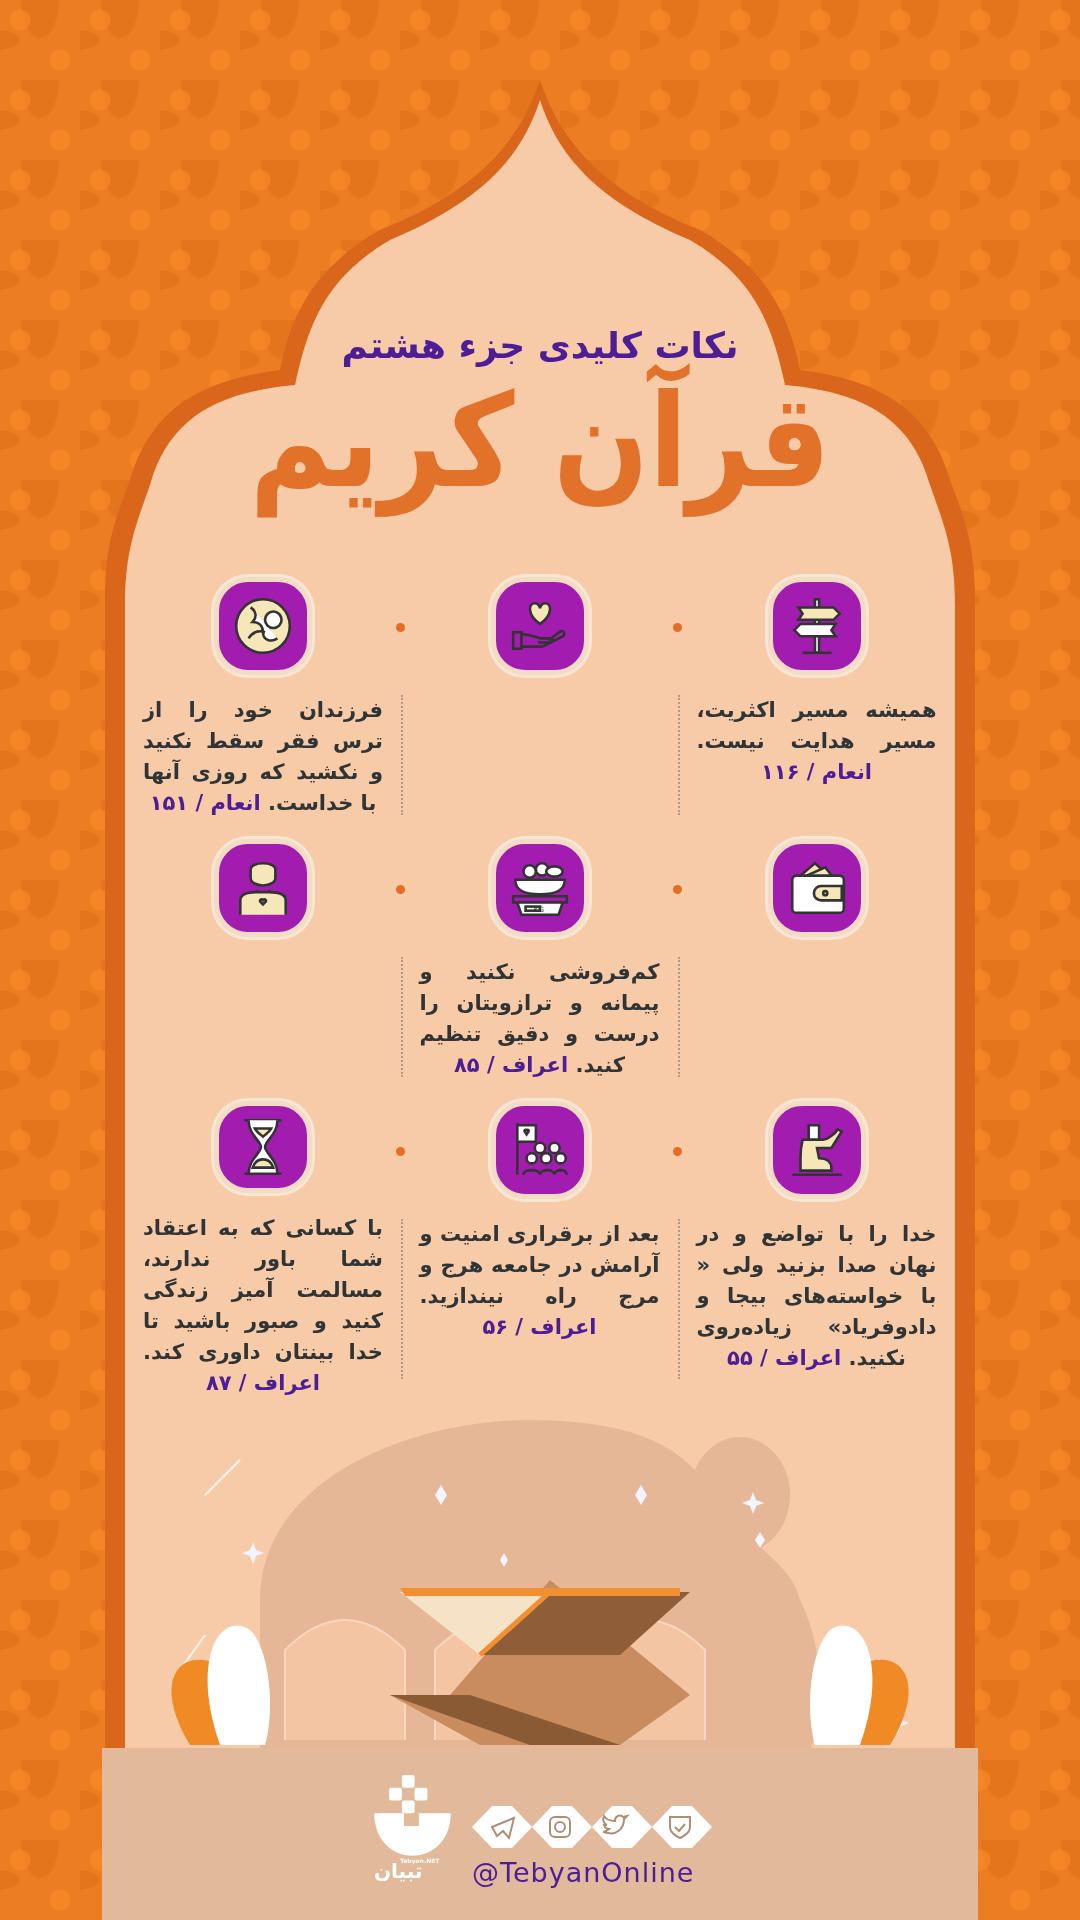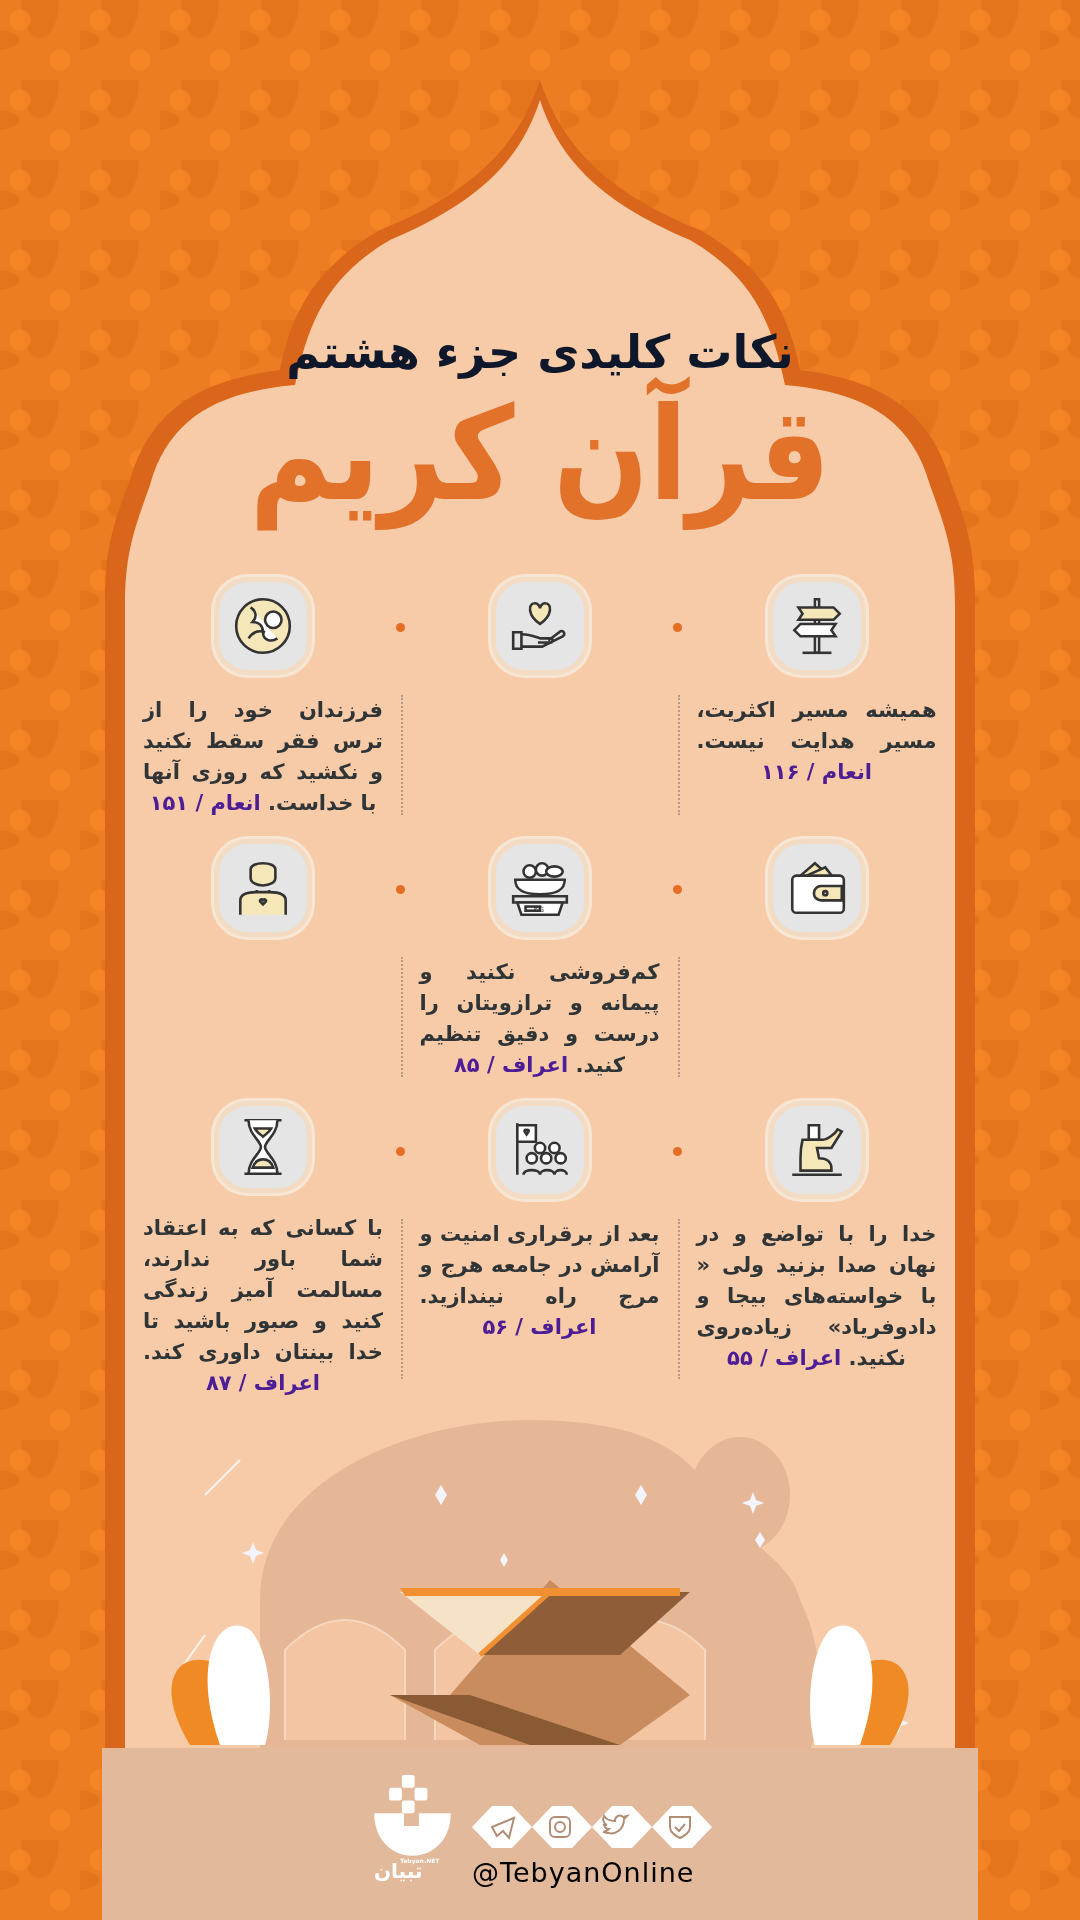--- a/index.html
+++ b/index.html
@@ -19,21 +19,21 @@
     background-size: 80px 80px;
     background-color: #ec7d22;
   }
   .arch-svg { position: absolute; left: 0; top: 0; }
   .header {
     position: absolute; left: 0; right: 0; top: 325px;
     text-align: center; direction: rtl;
   }
   .subtitle {
     font-family: "DejaVu Sans", sans-serif;
-    font-weight: bold; font-size: 46px; color: #0f172a;
+    font-weight: bold; font-size: 36px; color: #4c1d95;
     letter-spacing: -1px;
   }
   .title {
     margin-top: 14px;
     font-family: "DejaVu Sans", sans-serif;
     font-weight: bold; font-size: 112px; color: #e2712a;
     line-height: 1.1;
     transform: scaleY(1.15);
   }
   .grid {
@@ -52,21 +52,21 @@
     content: ""; position: absolute; left: 0; top: 120px; height: 120px;
     border-left: 2px dotted #b49a86;
   }
   .cell.row3.with-div::after { height: 160px; }
   .dot {
     position: absolute; left: -5px; top: 48px;
     width: 9px; height: 9px; border-radius: 50%; background: #e56d24;
   }
   .icon-ring {
     width: 98px; height: 98px; border-radius: 34px;
-    background: #e5e5e5; border: 5px solid #f3dcc3;
+    background: #a21caf; border: 5px solid #f3dcc3;
     box-shadow: 0 0 0 3px #f7e6d4;
     display: flex; align-items: center; justify-content: center;
     margin-top: 2px;
   }
   .icon-ring svg { width: 66px; height: 66px; }
   .text {
     margin-top: 20px; direction: rtl; text-align: justify;
     text-align-last: center;
     font-weight: bold; font-size: 21px; line-height: 31px;
     color: #2f3436; width: 240px;
@@ -85,21 +85,21 @@
     position: absolute; left: 4px; top: 84px; color: #ffffff;
     font-weight: bold; font-size: 20px; direction: rtl;
   }
   .logo-small {
     position: absolute; left: 30px; top: 82px; color: #fff;
     font-size: 6px; font-weight: bold;
   }
   .socials { position: absolute; left: 102px; top: 25px; }
   .handle {
     position: absolute; left: 102px; top: 82px;
-    color: #000000; font-size: 27px; letter-spacing: 1px;
+    color: #4c1d95; font-size: 27px; letter-spacing: 1px;
     font-family: "DejaVu Sans", sans-serif;
   }
 </style>
 </head>
 <body>
 
 <div class="pattern"></div>
 
 <svg class="arch-svg" width="1080" height="1920" viewBox="0 0 1080 1920">
   <path d="M540 80 C 560 140, 600 190, 700 230 C 770 270, 790 320, 800 370 C 880 380, 930 410, 950 480 C 965 520, 975 545, 975 600 L 975 1920 L 105 1920 L 105 600 C 105 545, 115 520, 130 480 C 150 410, 200 380, 280 370 C 290 320, 310 270, 380 230 C 480 190, 520 140, 540 80 Z" fill="#d9661a"></path>

